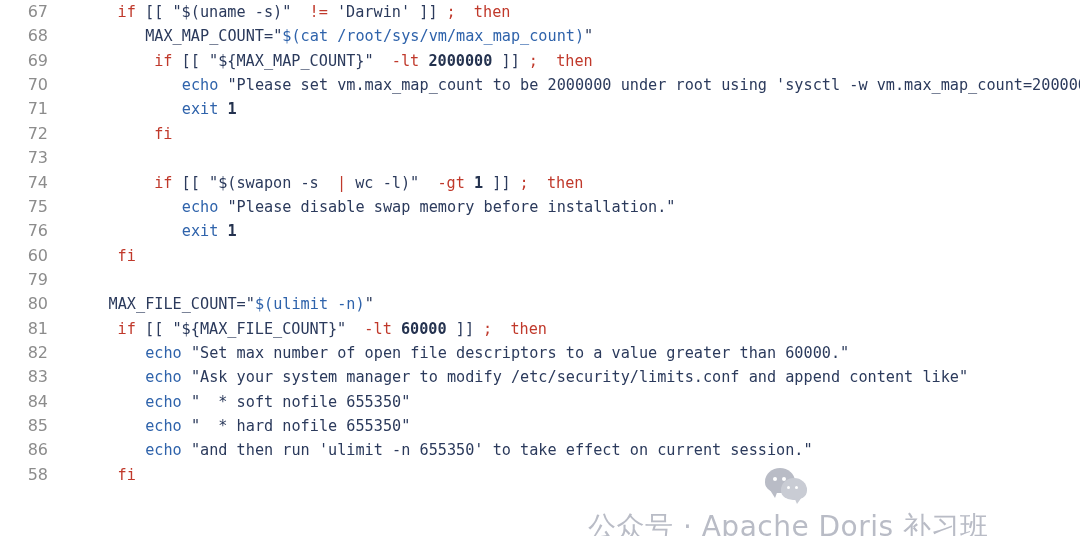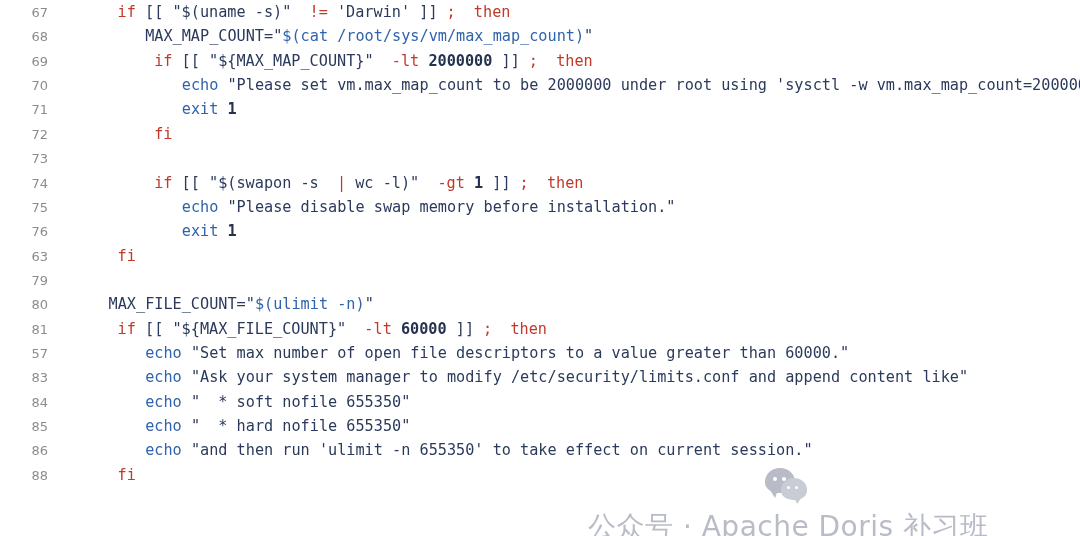--- a/index.html
+++ b/index.html
@@ -30,21 +30,21 @@
     white-space: pre;
     font-size: 15.2px;
     letter-spacing: 0px;
   }
 
   .ln {
     display: inline-block;
     width: 48px;
     text-align: right;
     color: #8c8c8c;
-    font-size: 13px;
+    font-size: 16px;
     font-family: "DejaVu Sans", "Liberation Sans", sans-serif;
     -webkit-user-select: none;
     user-select: none;
   }
 
   .code {
     display: inline-block;
     padding-left: 24px;
     color: #2b3a5c;
   }
@@ -131,30 +131,30 @@
     <div class="code-line"><span class="ln">67</span><span class="code"><span class="tok-plain">    </span><span class="tok-kw">if</span><span class="tok-plain"> [[ </span><span class="tok-str">"$(uname -s)"</span><span class="tok-plain"> </span><span class="tok-kw">!=</span><span class="tok-plain"> </span><span class="tok-str">'Darwin'</span><span class="tok-plain"> ]]</span><span class="tok-kw">;</span><span class="tok-plain"> </span><span class="tok-kw">then</span></span></div>
     <div class="code-line"><span class="ln">68</span><span class="code"><span class="tok-plain">        MAX_MAP_COUNT=</span><span class="tok-str">"</span><span class="tok-sub">$(cat /root/sys/vm/max_map_count)</span><span class="tok-str">"</span></span></div>
     <div class="code-line"><span class="ln">69</span><span class="code"><span class="tok-plain">        </span><span class="tok-kw">if</span><span class="tok-plain"> [[ </span><span class="tok-str">"${MAX_MAP_COUNT}"</span><span class="tok-plain"> </span><span class="tok-kw">-lt</span><span class="tok-plain"> </span><span class="tok-num">2000000</span><span class="tok-plain"> ]]</span><span class="tok-kw">;</span><span class="tok-plain"> </span><span class="tok-kw">then</span></span></div>
     <div class="code-line"><span class="ln">70</span><span class="code"><span class="tok-plain">            </span><span class="tok-cmd">echo</span><span class="tok-plain"> </span><span class="tok-str">"Please set vm.max_map_count to be 2000000 under root using 'sysctl -w vm.max_map_count=2000000'."</span></span></div>
     <div class="code-line"><span class="ln">71</span><span class="code"><span class="tok-plain">            </span><span class="tok-cmd">exit</span><span class="tok-plain"> </span><span class="tok-num">1</span></span></div>
     <div class="code-line"><span class="ln">72</span><span class="code"><span class="tok-plain">        </span><span class="tok-kw">fi</span></span></div>
     <div class="code-line"><span class="ln">73</span><span class="code"><span class="tok-plain"></span></span></div>
     <div class="code-line"><span class="ln">74</span><span class="code"><span class="tok-plain">        </span><span class="tok-kw">if</span><span class="tok-plain"> [[ </span><span class="tok-str">"$(swapon -s </span><span class="tok-kw">|</span><span class="tok-str"> wc -l)"</span><span class="tok-plain"> </span><span class="tok-kw">-gt</span><span class="tok-plain"> </span><span class="tok-num">1</span><span class="tok-plain"> ]]</span><span class="tok-kw">;</span><span class="tok-plain"> </span><span class="tok-kw">then</span></span></div>
     <div class="code-line"><span class="ln">75</span><span class="code"><span class="tok-plain">            </span><span class="tok-cmd">echo</span><span class="tok-plain"> </span><span class="tok-str">"Please disable swap memory before installation."</span></span></div>
     <div class="code-line"><span class="ln">76</span><span class="code"><span class="tok-plain">            </span><span class="tok-cmd">exit</span><span class="tok-plain"> </span><span class="tok-num">1</span></span></div>
-    <div class="code-line"><span class="ln">63</span><span class="code"><span class="tok-plain">    </span><span class="tok-kw">fi</span></span></div>
+    <div class="code-line"><span class="ln">60</span><span class="code"><span class="tok-plain">    </span><span class="tok-kw">fi</span></span></div>
     <div class="code-line"><span class="ln">79</span><span class="code"><span class="tok-plain"></span></span></div>
     <div class="code-line"><span class="ln">80</span><span class="code"><span class="tok-plain">    MAX_FILE_COUNT=</span><span class="tok-str">"</span><span class="tok-sub">$(ulimit -n)</span><span class="tok-str">"</span></span></div>
     <div class="code-line"><span class="ln">81</span><span class="code"><span class="tok-plain">    </span><span class="tok-kw">if</span><span class="tok-plain"> [[ </span><span class="tok-str">"${MAX_FILE_COUNT}"</span><span class="tok-plain"> </span><span class="tok-kw">-lt</span><span class="tok-plain"> </span><span class="tok-num">60000</span><span class="tok-plain"> ]]</span><span class="tok-kw">;</span><span class="tok-plain"> </span><span class="tok-kw">then</span></span></div>
-    <div class="code-line"><span class="ln">57</span><span class="code"><span class="tok-plain">        </span><span class="tok-cmd">echo</span><span class="tok-plain"> </span><span class="tok-str">"Set max number of open file descriptors to a value greater than 60000."</span></span></div>
+    <div class="code-line"><span class="ln">82</span><span class="code"><span class="tok-plain">        </span><span class="tok-cmd">echo</span><span class="tok-plain"> </span><span class="tok-str">"Set max number of open file descriptors to a value greater than 60000."</span></span></div>
     <div class="code-line"><span class="ln">83</span><span class="code"><span class="tok-plain">        </span><span class="tok-cmd">echo</span><span class="tok-plain"> </span><span class="tok-str">"Ask your system manager to modify /etc/security/limits.conf and append content like"</span></span></div>
     <div class="code-line"><span class="ln">84</span><span class="code"><span class="tok-plain">        </span><span class="tok-cmd">echo</span><span class="tok-plain"> </span><span class="tok-str">"  * soft nofile 655350"</span></span></div>
     <div class="code-line"><span class="ln">85</span><span class="code"><span class="tok-plain">        </span><span class="tok-cmd">echo</span><span class="tok-plain"> </span><span class="tok-str">"  * hard nofile 655350"</span></span></div>
     <div class="code-line"><span class="ln">86</span><span class="code"><span class="tok-plain">        </span><span class="tok-cmd">echo</span><span class="tok-plain"> </span><span class="tok-str">"and then run 'ulimit -n 655350' to take effect on current session."</span></span></div>
-    <div class="code-line"><span class="ln">88</span><span class="code"><span class="tok-plain">    </span><span class="tok-kw">fi</span></span></div>
+    <div class="code-line"><span class="ln">58</span><span class="code"><span class="tok-plain">    </span><span class="tok-kw">fi</span></span></div>
   </div>
 
 <div id="watermark">
   <div class="wm-logo">
     <div class="bubble big">
       <div class="eye" style="left:8px; top:9px;"></div>
       <div class="eye" style="left:17px; top:9px;"></div>
     </div>
     <div class="bubble small">
       <div class="eye" style="left:6px; top:8px; width:3px; height:3px;"></div>

